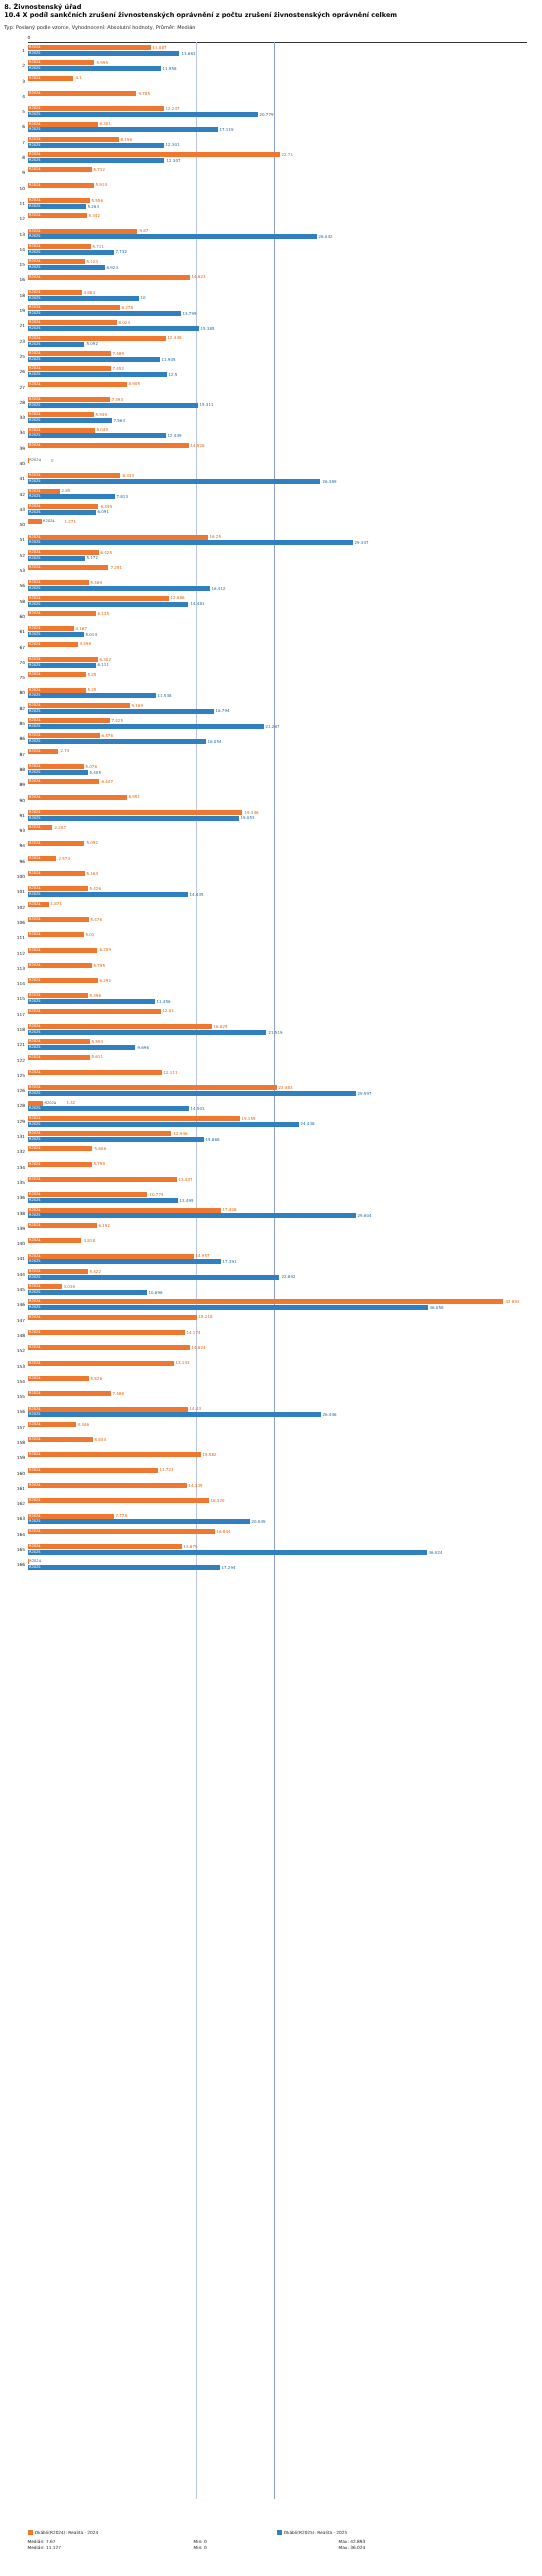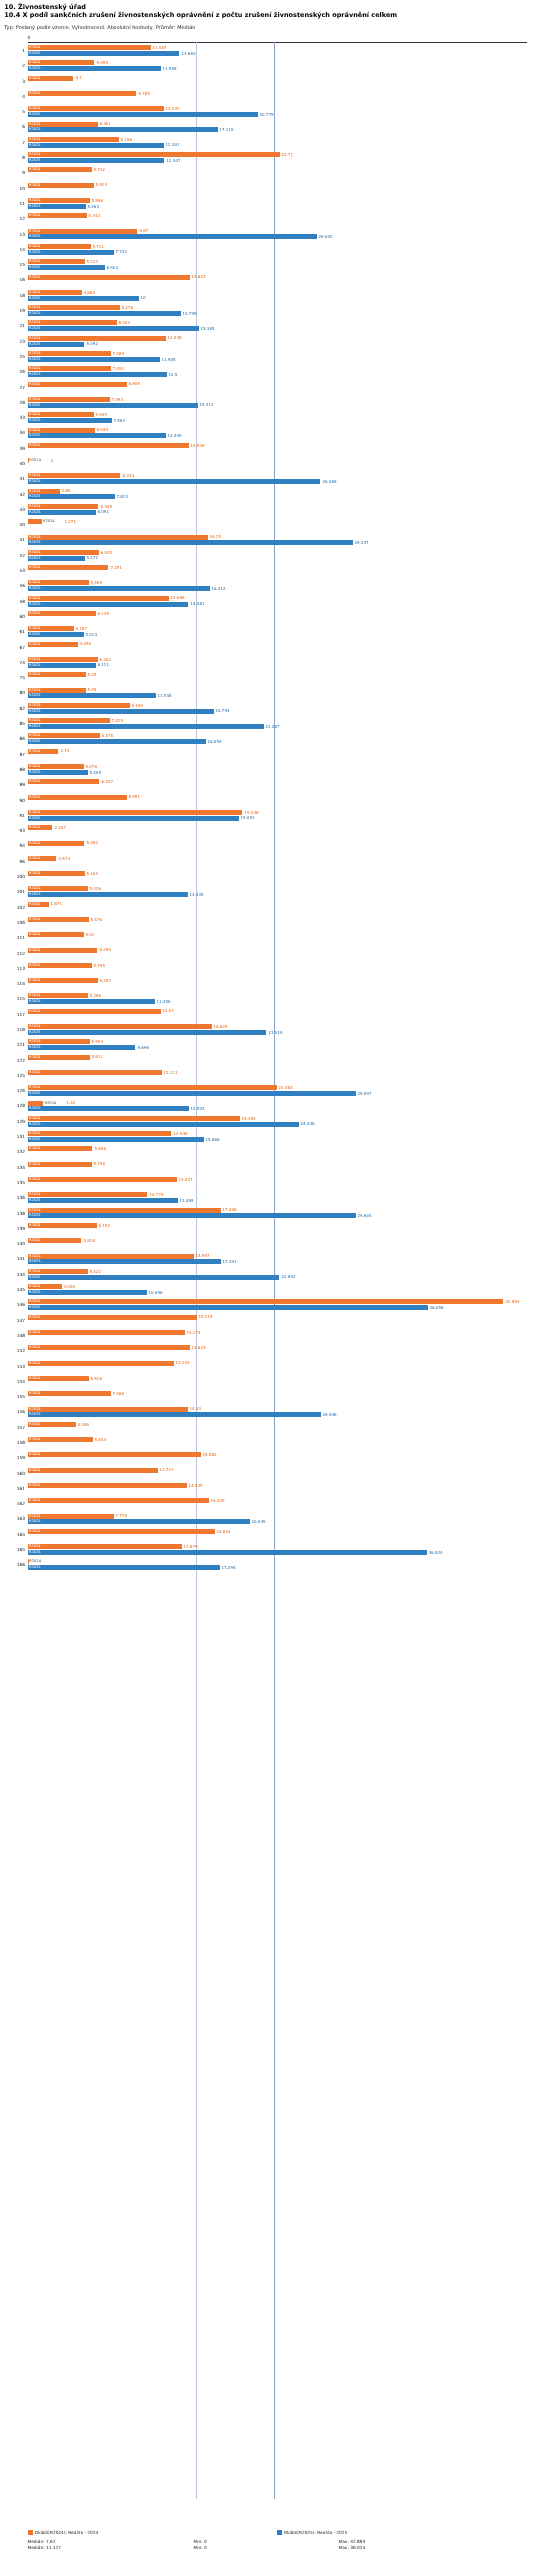--- a/index.html
+++ b/index.html
@@ -72,21 +72,21 @@
   .sw24{background:#f0782e;}
   .sw25{background:#2f7fc1;}
   .stat{position:absolute;font-size:4.3px;color:#222;}
 </style>
 </head>
 <body>
 
 <div class="page">
 
   <div class="title">
-    <div>10. Živnostenský úřad</div>
+    <div>8. Živnostenský úřad</div>
     <div>10.4 X podíl sankčních zrušení živnostenských oprávnění z počtu zrušení živnostenských oprávnění  celkem</div>
   </div>
 
   <div class="subtitle">Typ: Poslaný podle vzorce, Vyhodnocení: Absolutní hodnoty, Průměr: Medián</div>
 
   <div class="plot">
     <div class="xtick-label" style="left:1.4px;">0</div>
     <div class="axis-top"></div>
     <div class="gridline" style="left:168px;height:2457px;"></div>
     <div class="gridline dark" style="left:246px;height:2457px;"></div>

